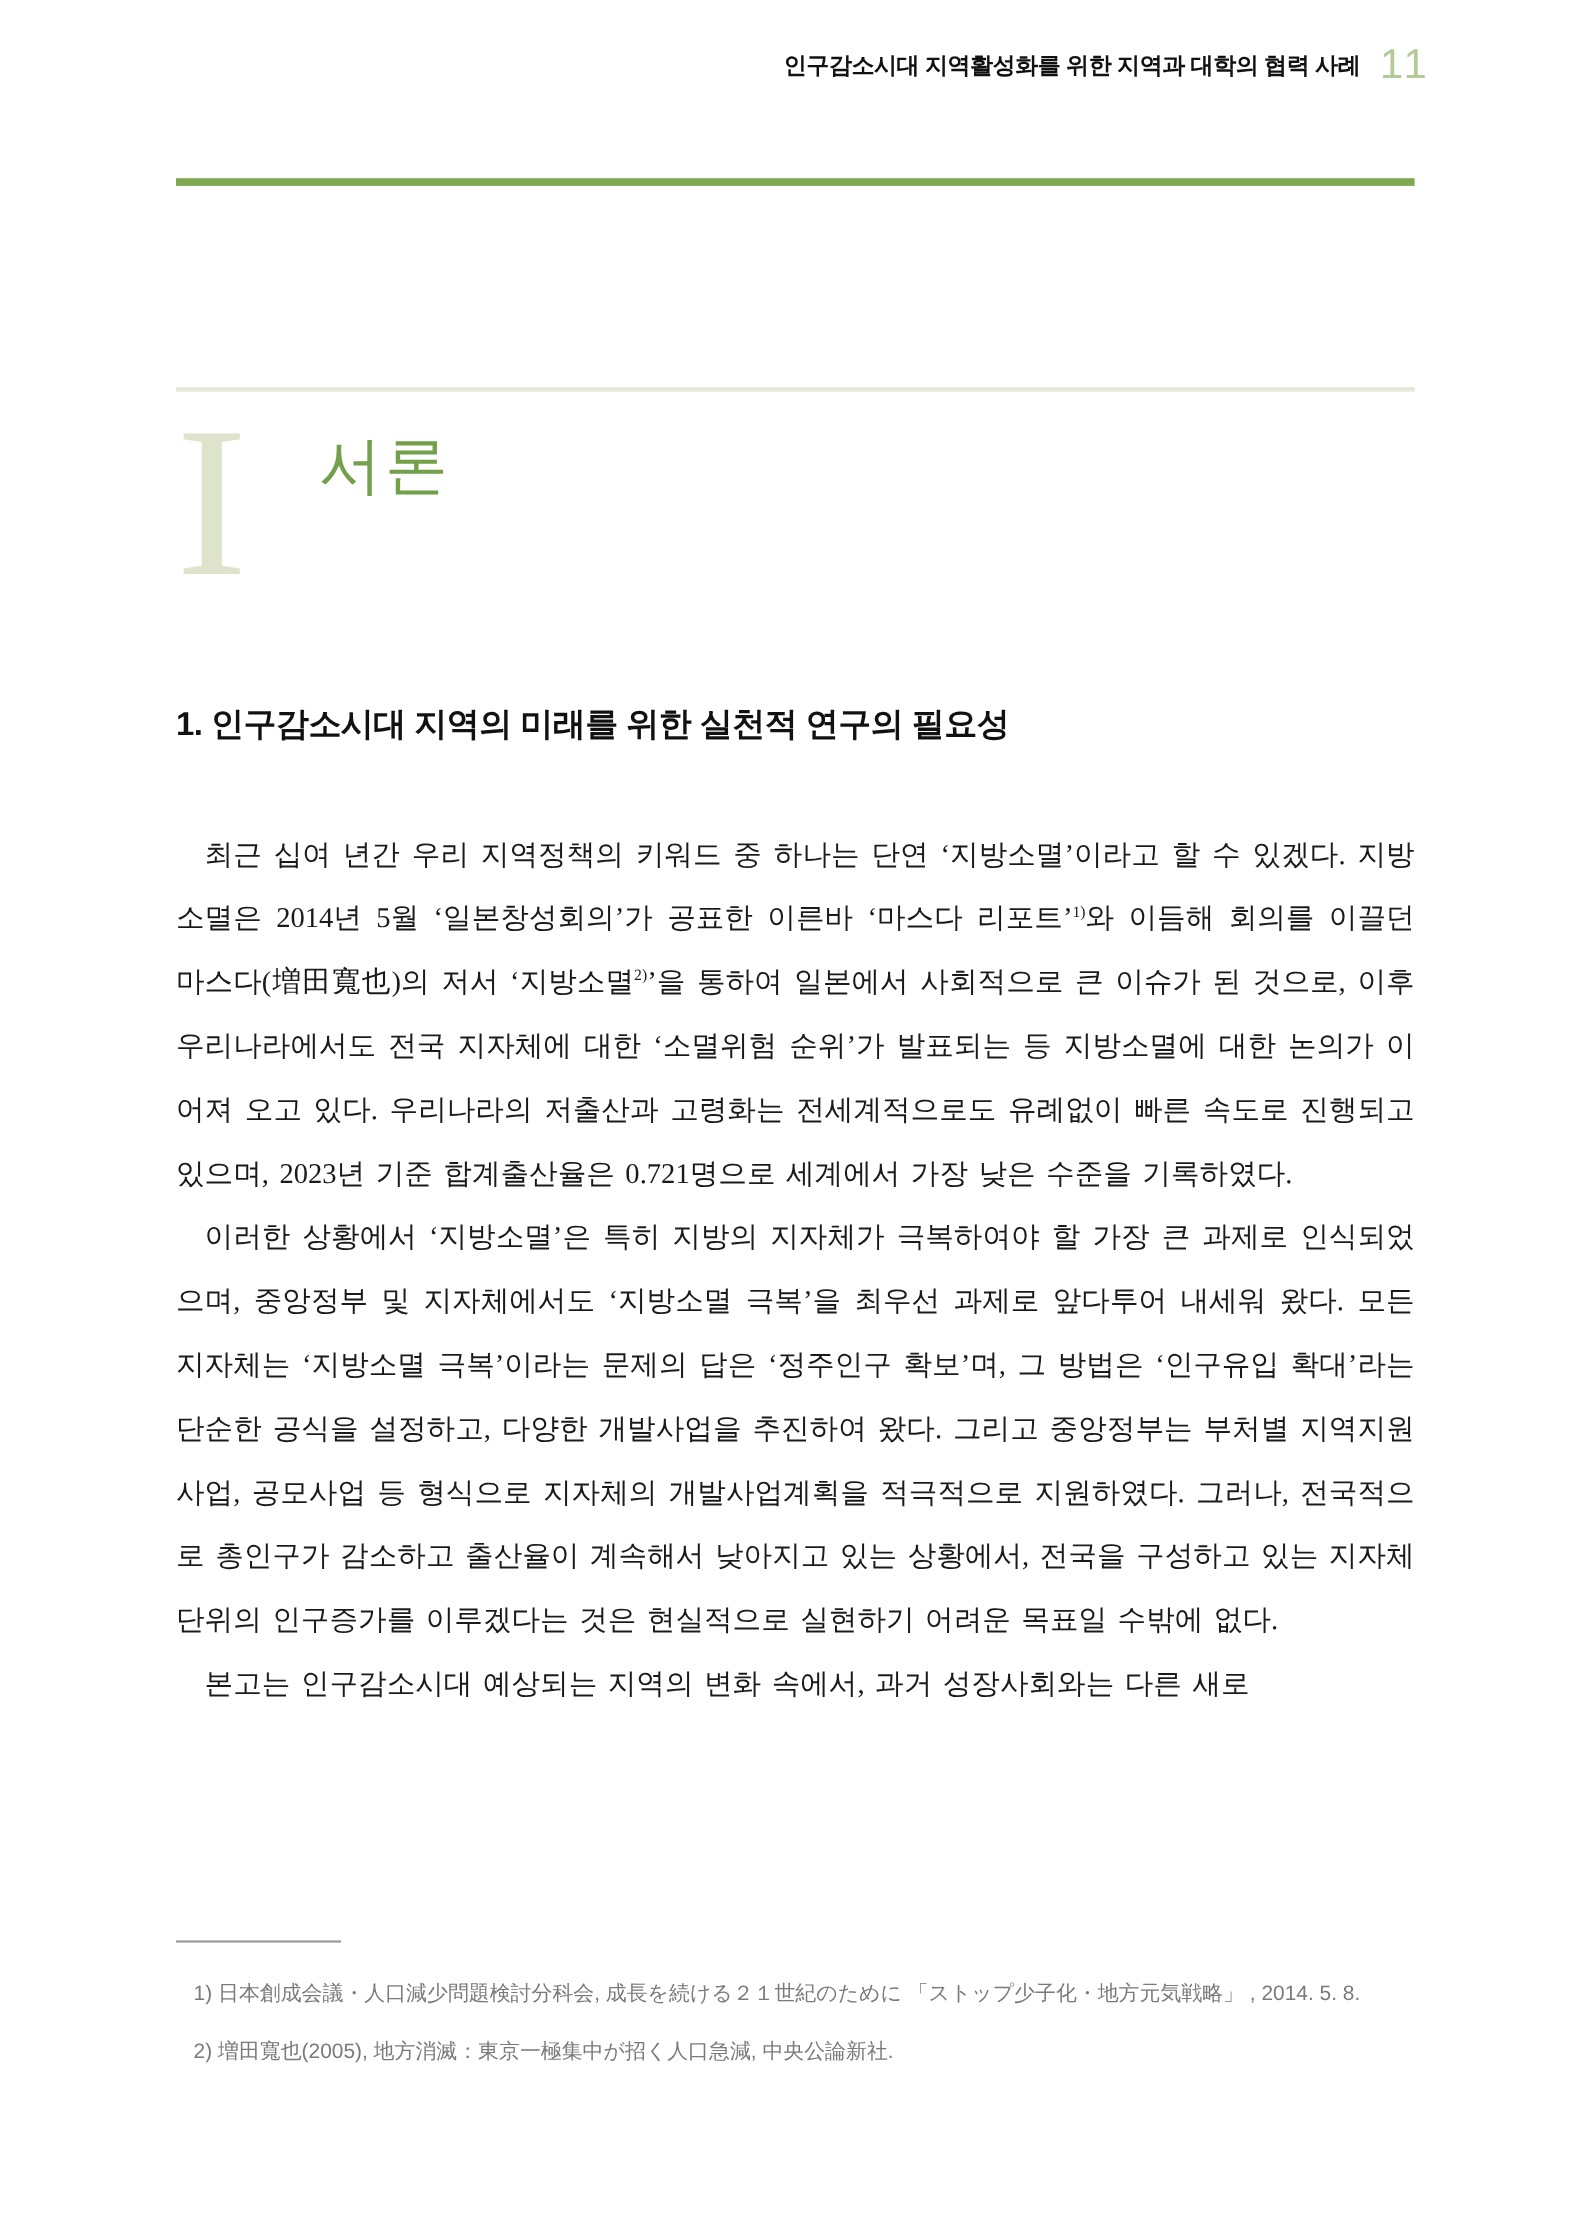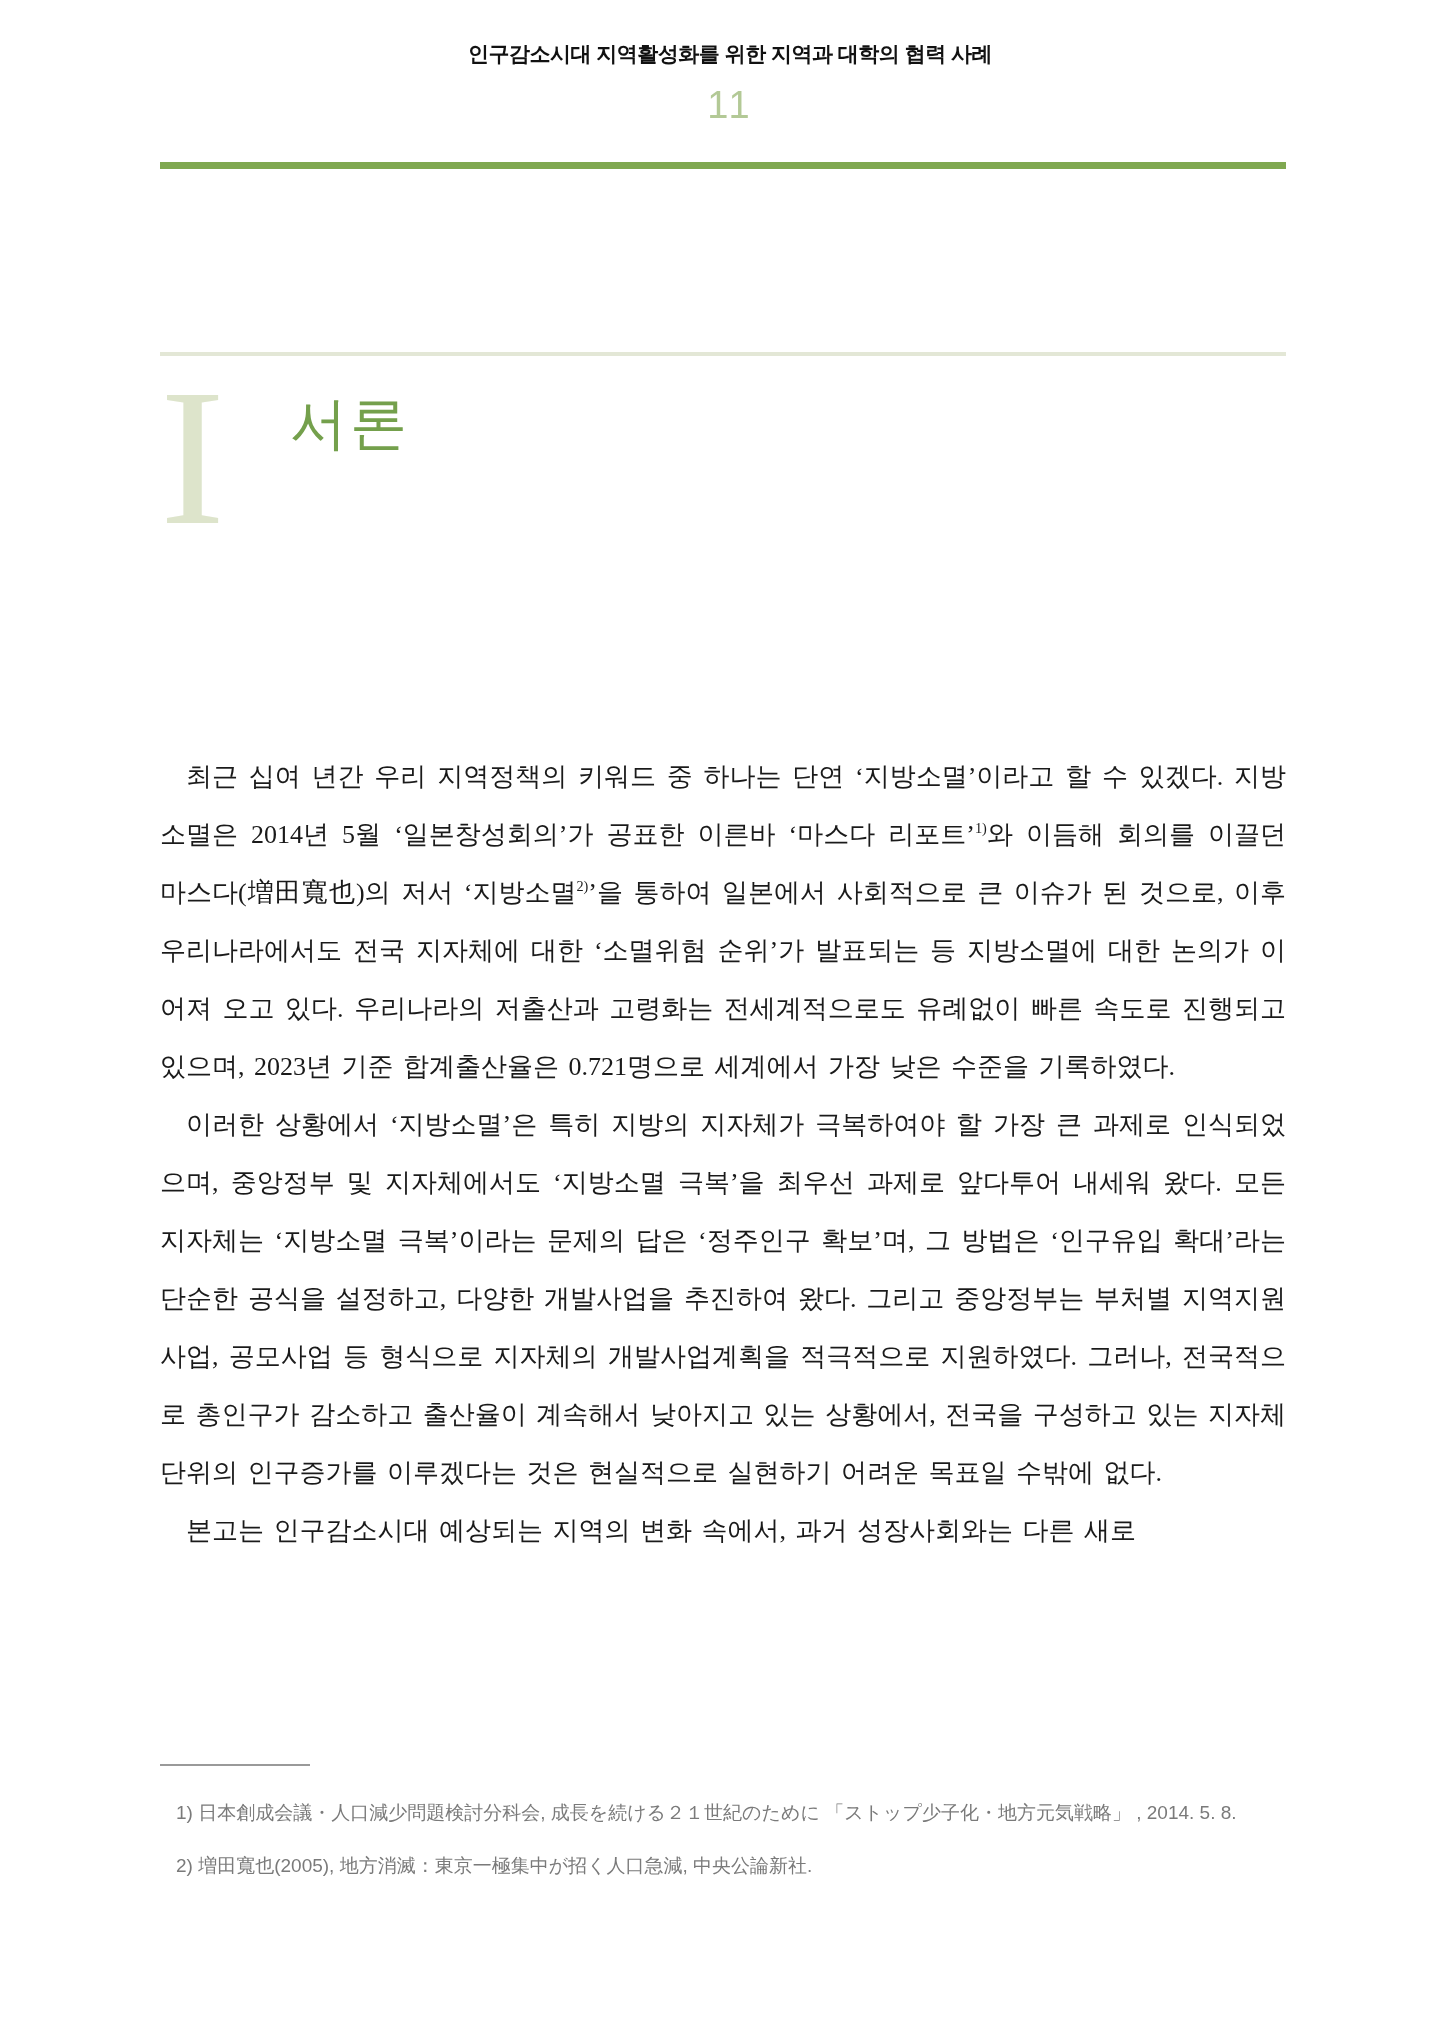--- a/index.html
+++ b/index.html
@@ -19,21 +19,20 @@
   
   .header {
     position: absolute;
     top: 40px;
     left: 160px;
     width: 1140px;
     display: flex;
     justify-content: flex-end;
     align-items: center;
     gap: 18px;
-    flex-direction: column;
   }
   .header-title {
     font-family: "Liberation Sans", "DejaVu Sans", sans-serif;
     font-weight: 700;
     font-size: 21px;
     color: #111111;
     letter-spacing: -0.5px;
     white-space: nowrap;
   }
   .page-number {
@@ -153,20 +152,21 @@
   </header>
 
   <div class="top-rule"></div>
 
   <section>
     <div class="chapter-rule"></div>
     <span class="chapter-numeral">I</span>
     <h1 class="chapter-title">서론</h1>
   </section>
 
+  <h2 class="section-heading">1. 인구감소시대 지역의 미래를 위한 실천적 연구의 필요성</h2>
 
   <div class="body-text">
     <p><span>최근 십여 년간 우리 지역정책의 키워드 중 하나는 단연 ‘지방소멸’이라고 할 수 있겠다. 지방소멸은 2014년 5월 ‘일본창성회의’가 공표한 이른바 ‘마스다 리포트’</span><sup class="fn-ref">1)</sup><span>와 이듬해 회의를 이끌던 마스다(増田寬也)의 저서 ‘지방소멸</span><sup class="fn-ref">2)</sup><span>’을 통하여 일본에서 사회적으로 큰 이슈가 된 것으로, 이후 우리나라에서도 전국 지자체에 대한 ‘소멸위험 순위’가 발표되는 등 지방소멸에 대한 논의가 이어져 오고 있다. 우리나라의 저출산과 고령화는 전세계적으로도 유례없이 빠른 속도로 진행되고 있으며, 2023년 기준 합계출산율은 0.721명으로 세계에서 가장 낮은 수준을 기록하였다.</span></p>
     <p>이러한 상황에서 ‘지방소멸’은 특히 지방의 지자체가 극복하여야 할 가장 큰 과제로 인식되었으며, 중앙정부 및 지자체에서도 ‘지방소멸 극복’을 최우선 과제로 앞다투어 내세워 왔다. 모든 지자체는 ‘지방소멸 극복’이라는 문제의 답은 ‘정주인구 확보’며, 그 방법은 ‘인구유입 확대’라는 단순한 공식을 설정하고, 다양한 개발사업을 추진하여 왔다. 그리고 중앙정부는 부처별 지역지원사업, 공모사업 등 형식으로 지자체의 개발사업계획을 적극적으로 지원하였다. 그러나, 전국적으로 총인구가 감소하고 출산율이 계속해서 낮아지고 있는 상황에서, 전국을 구성하고 있는 지자체 단위의 인구증가를 이루겠다는 것은 현실적으로 실현하기 어려운 목표일 수밖에 없다.</p>
     <p>본고는 인구감소시대 예상되는 지역의 변화 속에서, 과거 성장사회와는 다른 새로</p>
   </div>
 
   <footer>
     <div class="fn-rule"></div>
     <div class="footnotes-text">

